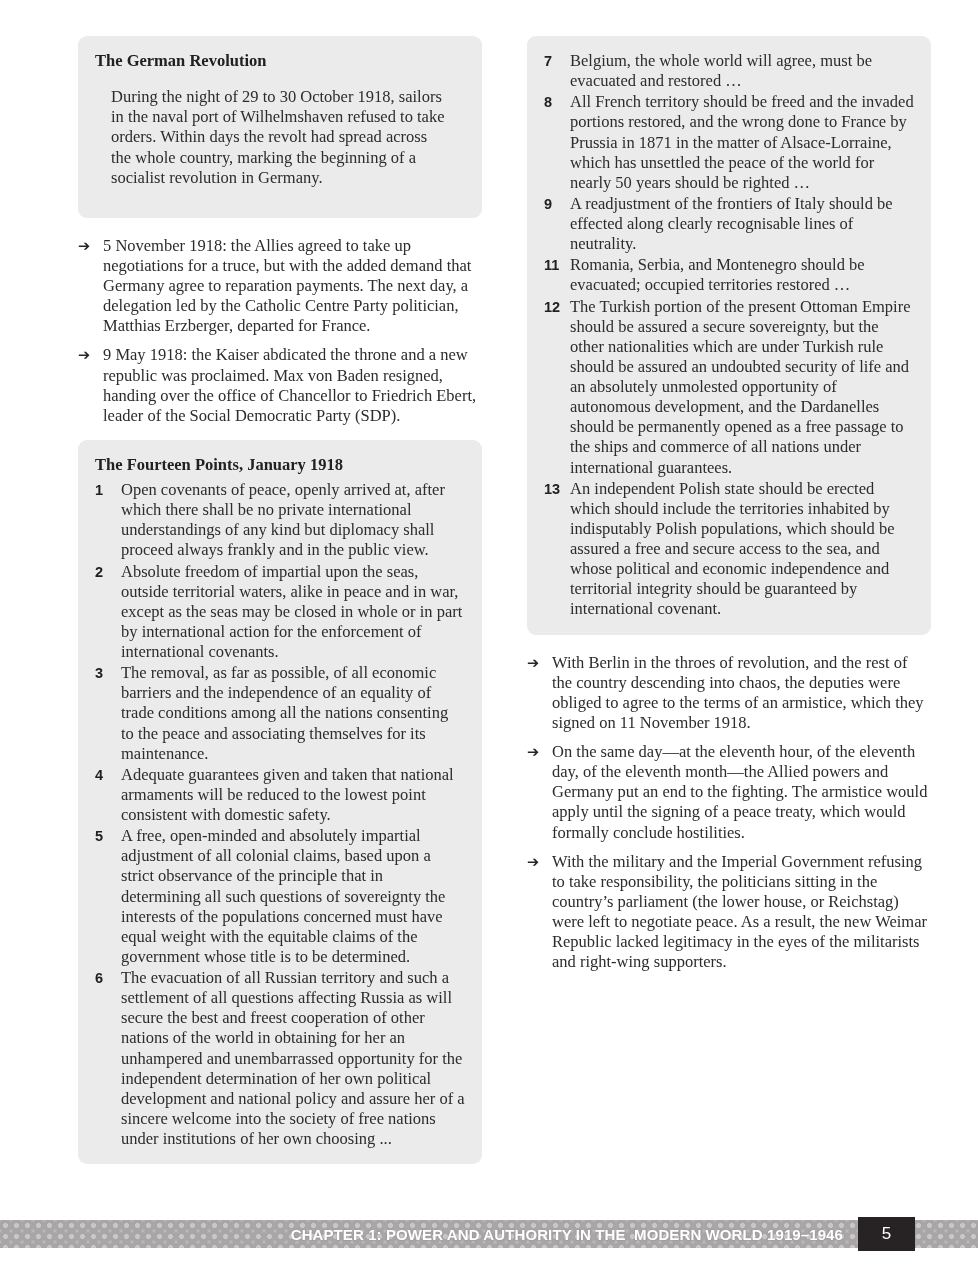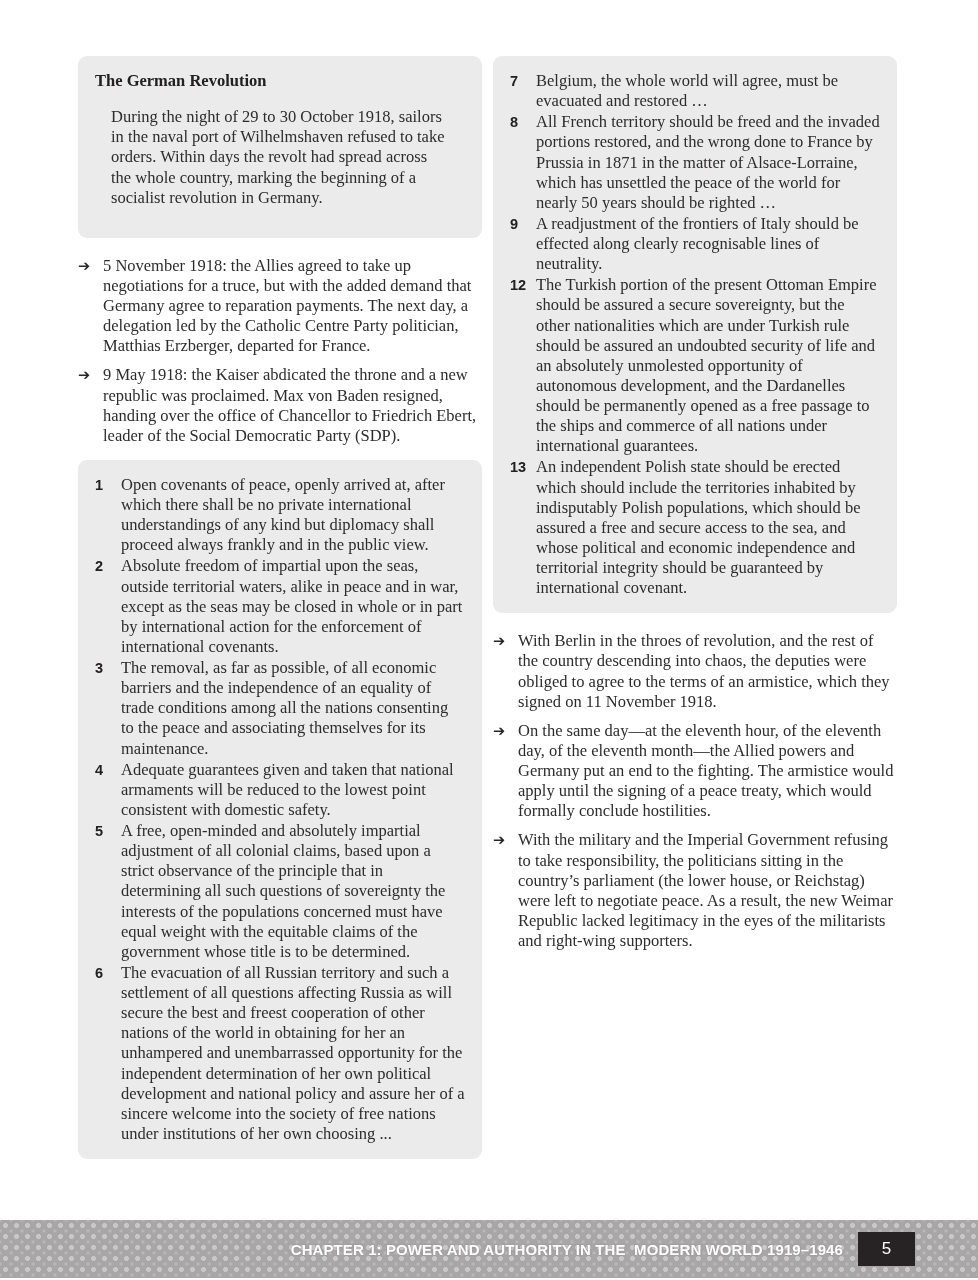--- a/index.html
+++ b/index.html
@@ -7,22 +7,22 @@
   body {
     width: 978px; height: 1280px;
     background: #ffffff;
     font-family: "Liberation Serif", serif;
     color: #2d2b2c;
     position: relative;
     overflow: hidden;
   }
   .columns {
     display: flex;
-    gap: 11px;
-    padding: 56px 0 0 78px;
+    gap: 45px;
+    padding: 36px 0 0 78px;
   }
   .col { width: 404px; flex: 0 0 404px; }
 
   .info-box {
     background: #ebebeb;
     border-radius: 9px;
     padding: 15px 17px 14px 17px;
     font-size: 16.5px;
     line-height: 1.22;
   }
@@ -75,21 +75,21 @@
     font-size: 14.5px;
     padding-top: 2px;
     color: #222021;
   }
   .point-text { flex: 1; }
 
   .footer-bar {
     position: absolute;
     left: 0; right: 0;
     top: 1220px;
-    height: 58px;
+    height: 28px;
     background-color: #a8a6a7;
     background-image:
       radial-gradient(circle, #c9c7c8 2.2px, rgba(201,199,200,0) 2.8px),
       radial-gradient(circle, #bcbabb 1.2px, rgba(188,186,187,0) 1.7px);
     background-size: 11px 11px, 11px 11px;
     background-position: 0 0, 5.5px 5.5px;
     display: flex;
     align-items: center;
     justify-content: flex-end;
   }
@@ -135,20 +135,21 @@
         <span class="arrow-text">5 November 1918: the Allies agreed to take up negotiations for a truce, but with the added demand that Germany agree to reparation payments. The next day, a delegation led by the Catholic Centre Party politician, Matthias Erzberger, departed for France.</span>
       </div>
       <div class="arrow-item">
         <span class="arrow-glyph">➔</span>
         <span class="arrow-text">9 May 1918: the Kaiser abdicated the throne and a new republic was proclaimed. Max von Baden resigned, handing over the office of Chancellor to Friedrich Ebert, leader of the Social Democratic Party (SDP).</span>
       </div>
     </div>
 
 
     <div class="info-box points-box">
+      <h3>The Fourteen Points, January 1918</h3>
       <div class="point">
         <span class="point-num">1</span>
         <span class="point-text">Open covenants of peace, openly arrived at, after which there shall be no private international understandings of any kind but diplomacy shall proceed always frankly and in the public view.</span>
       </div>
       <div class="point">
         <span class="point-num">2</span>
         <span class="point-text">Absolute freedom of impartial upon the seas, outside territorial waters, alike in peace and in war, except as the seas may be closed in whole or in part by international action for the enforcement of international covenants.</span>
       </div>
       <div class="point">
         <span class="point-num">3</span>
@@ -176,20 +177,24 @@
         <span class="point-num">7</span>
         <span class="point-text">Belgium, the whole world will agree, must be evacuated and restored …</span>
       </div>
       <div class="point">
         <span class="point-num">8</span>
         <span class="point-text">All French territory should be freed and the invaded portions restored, and the wrong done to France by Prussia in 1871 in the matter of Alsace-Lorraine, which has unsettled the peace of the world for nearly 50 years should be righted …</span>
       </div>
       <div class="point">
         <span class="point-num">9</span>
         <span class="point-text">A readjustment of the frontiers of Italy should be effected along clearly recognisable lines of neutrality.</span>
+      </div>
+      <div class="point">
+        <span class="point-num">11</span>
+        <span class="point-text">Romania, Serbia, and Montenegro should be evacuated; occupied territories restored …</span>
       </div>
       <div class="point">
         <span class="point-num">12</span>
         <span class="point-text">The Turkish portion of the present Ottoman Empire should be assured a secure sovereignty, but the other nationalities which are under Turkish rule should be assured an undoubted security of life and an absolutely unmolested opportunity of autonomous development, and the Dardanelles should be permanently opened as a free passage to the ships and commerce of all nations under international guarantees.</span>
       </div>
       <div class="point">
         <span class="point-num">13</span>
         <span class="point-text">An independent Polish state should be erected which should include the territories inhabited by indisputably Polish populations, which should be assured a free and secure access to the sea, and whose political and economic independence and territorial integrity should be guaranteed by international covenant.</span>
       </div>
     </div>

